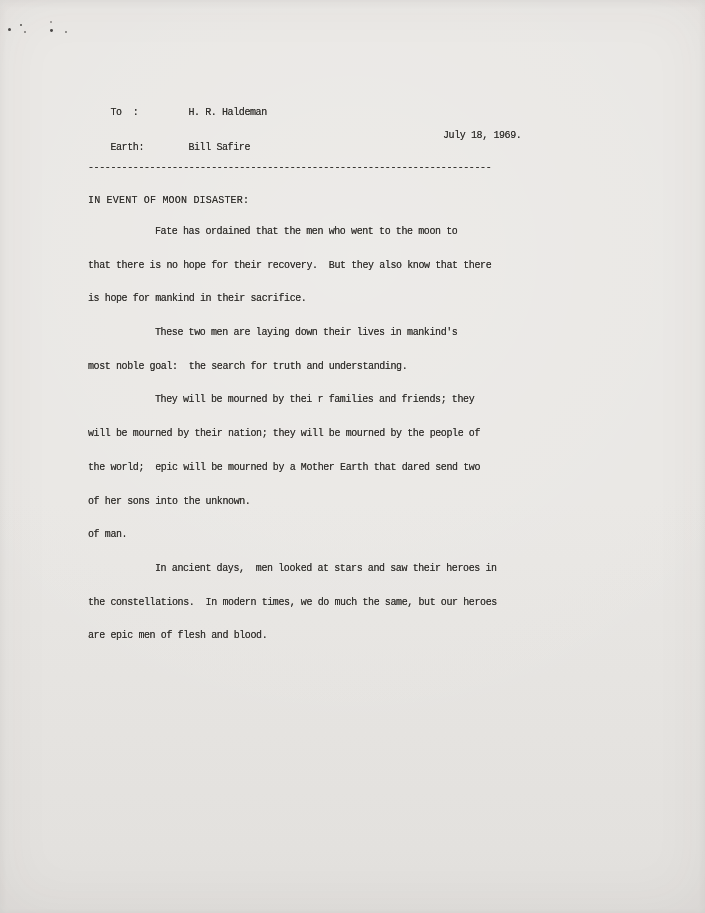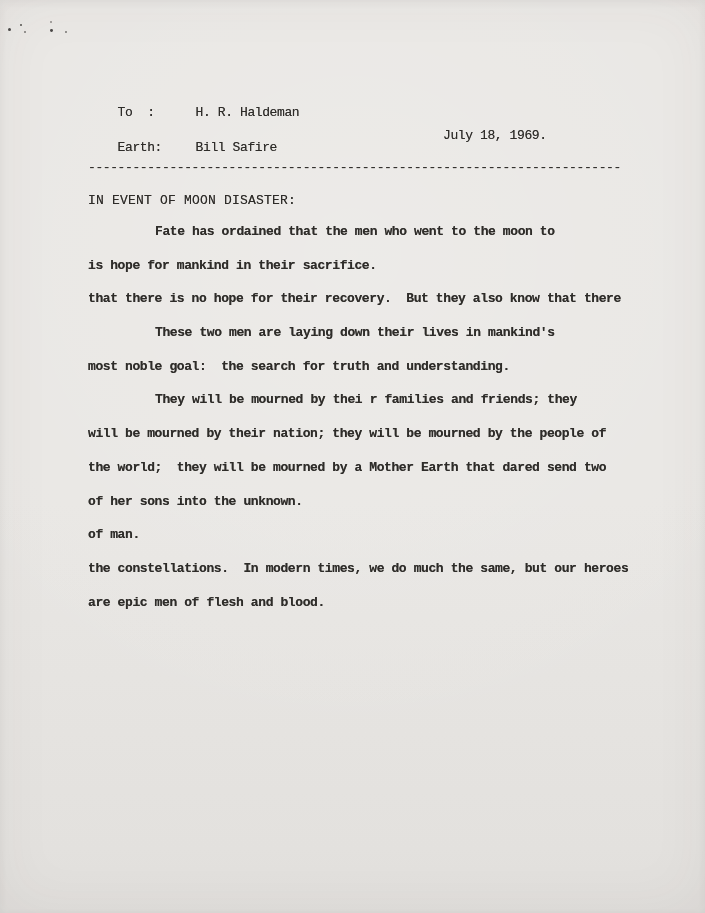--- a/index.html
+++ b/index.html
@@ -9,32 +9,32 @@
     font-family:"Liberation Mono","DejaVu Sans Mono",monospace;
     background:#e9e7e4;
   }
   .page{
     position:relative;width:705px;height:913px;overflow:hidden;
     background:
       radial-gradient(120% 90% at 50% 28%, rgba(255,255,255,0.16), rgba(0,0,0,0) 62%),
       linear-gradient(180deg, var(--paper,#e9e7e4) 0%, var(--paper,#e9e7e4) 55%, var(--paper-edge,#e3e1de) 93%, #e0dedb 100%);
     box-shadow: inset 0 2px 8px rgba(60,55,50,0.06), inset 0 0 60px rgba(70,65,60,0.05);
     color:var(--ink,#2e2c29);
-    font-size:13px;
+    font-size:10px;
     letter-spacing:-0.4px;
     text-shadow:0 0 0.5px rgba(46,44,41,0.65);
   }
   .speck{position:absolute;border-radius:50%;background:#2f2d2b;}
   .to-row{position:absolute;left:88px;top:86px;height:18px;line-height:18px;white-space:pre;}
   .from-row{position:absolute;left:88px;top:121px;height:18px;line-height:18px;white-space:pre;width:560px;}
   .hdr-label{display:inline-block;width:78px;white-space:pre;}
   .date{position:absolute;left:355px;top:-2px;white-space:pre;margin-top:8px;}
   .divider{position:absolute;left:88px;top:158px;height:20px;line-height:20px;white-space:pre;letter-spacing:-0.4px;}
   .heading{position:absolute;left:88px;top:191px;height:20px;line-height:20px;white-space:pre;letter-spacing:0.2px;}
-  .memo-body{position:absolute;left:88px;top:215px;width:570px;font-weight:bold;}
+  .memo-body{position:absolute;left:88px;top:215px;width:570px;}
   .memo-line{line-height:33.7px;height:33.7px;white-space:pre;}
   .memo-line.indent{padding-left:67px;}
 </style>
 </head>
 <body>
 
 <div class="page" style="--paper: #e9e7e4; --paper-edge: #e3e1de; --ink: #2e2c29;">
 
   <div class="specks">
       <div class="speck" style="left: 8px; top: 28px; width: 3px; height: 3px; opacity: 0.85;"></div>
@@ -53,26 +53,27 @@
     <span class="hdr-label">Earth:</span><span class="hdr-value">Bill Safire</span>
     <span class="date">July 18, 1969.</span>
   </div>
 
   <div class="divider">------------------------------------------------------------------------</div>
 
   <div class="heading">IN EVENT OF MOON DISASTER:</div>
 
   <div class="memo-body">
       <div class="memo-line indent">Fate has ordained that the men who went to the moon to</div>
+      <div class="memo-line">that there is no hope for their recovery.  But they also know that there</div>
       <div class="memo-line">is hope for mankind in their sacrifice.</div>
-      <div class="memo-line">that there is no hope for their recovery.  But they also know that there</div>
       <div class="memo-line indent">These two men are laying down their lives in mankind's</div>
       <div class="memo-line">most noble goal:  the search for truth and understanding.</div>
       <div class="memo-line indent">They will be mourned by thei r families and friends; they</div>
       <div class="memo-line">will be mourned by their nation; they will be mourned by the people of</div>
-      <div class="memo-line">the world;  they will be mourned by a Mother Earth that dared send two</div>
+      <div class="memo-line">the world;  epic will be mourned by a Mother Earth that dared send two</div>
       <div class="memo-line">of her sons into the unknown.</div>
       <div class="memo-line">of man.</div>
+      <div class="memo-line indent">In ancient days,  men looked at stars and saw their heroes in</div>
       <div class="memo-line">the constellations.  In modern times, we do much the same, but our heroes</div>
       <div class="memo-line">are epic men of flesh and blood.</div>
     </div>
 
 </div>
 
 </body></html>

